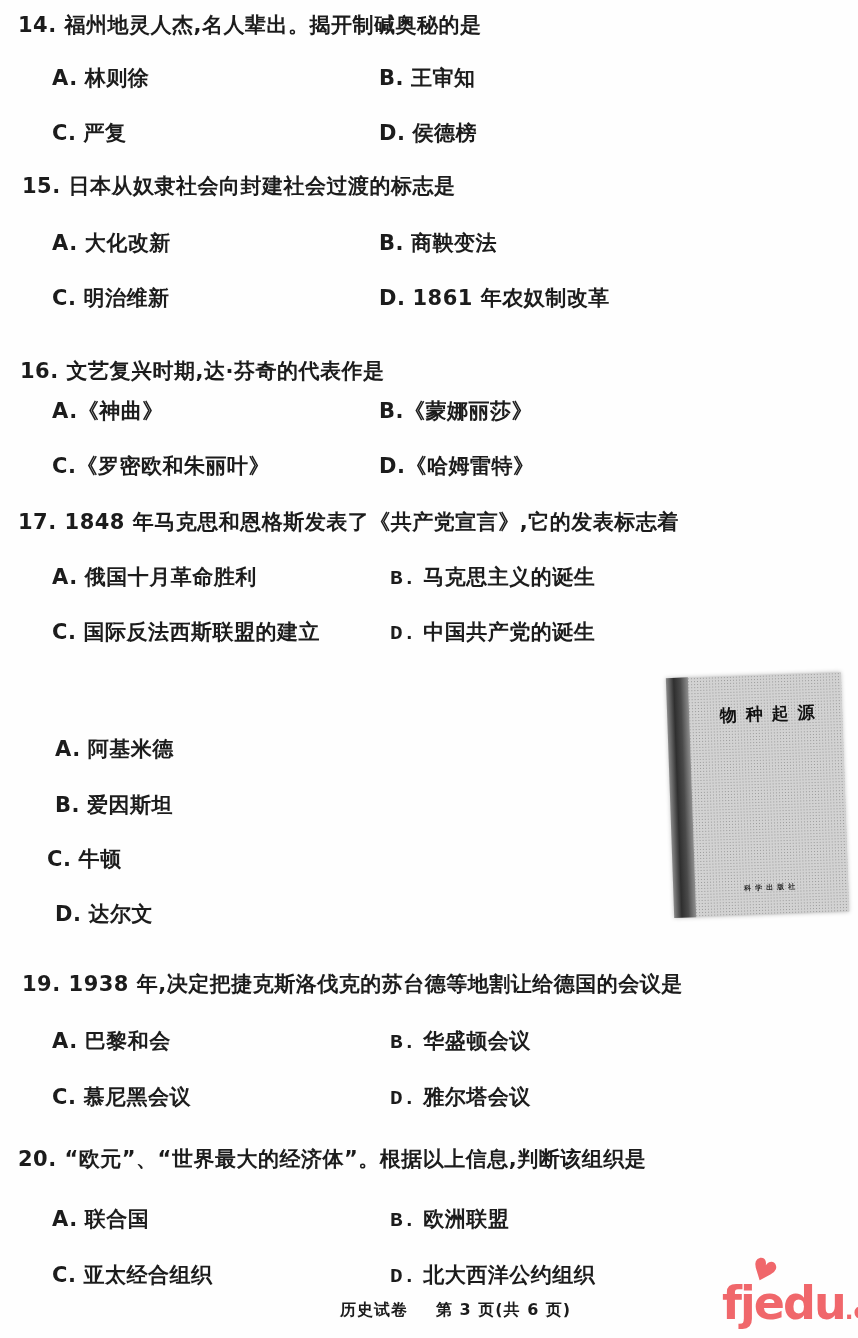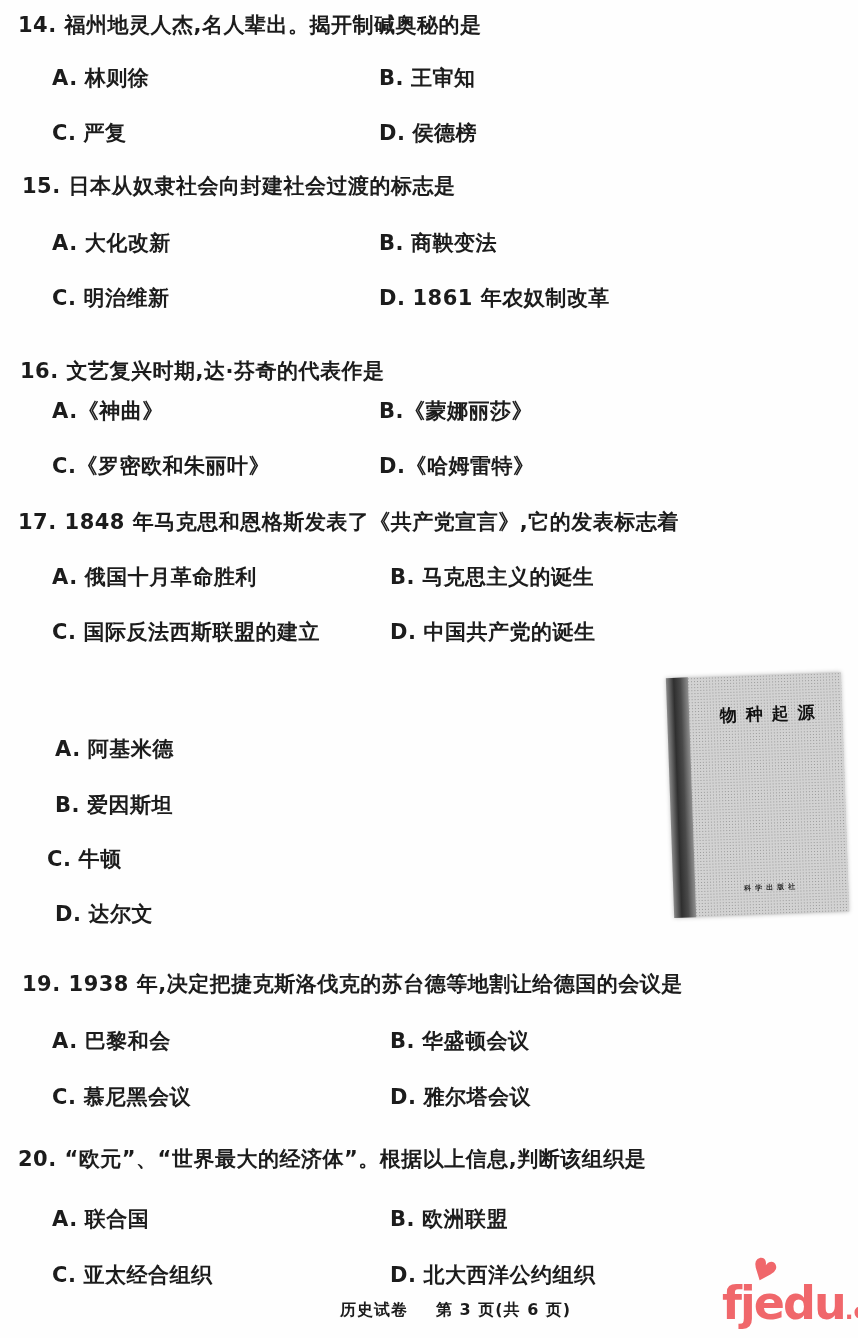--- a/index.html
+++ b/index.html
@@ -7,21 +7,21 @@
     width:858px;height:1338px;position:relative;overflow:hidden;
     background:#fefefe;
     font-family:"DejaVu Sans","Liberation Sans",sans-serif;
     color:#1c1c1c;
   }
   .page{position:absolute;inset:0;}
   .line{position:absolute;white-space:nowrap;font-size:21px;font-weight:600;letter-spacing:0.5px;}
   .stem{left:18px;}
   .opt-a{position:absolute;left:52px;}
   .opt-b{position:absolute;left:335px;margin-left:44px;}
-  .opt-b.wide{left:346px;}
+  .opt-b.wide{left:346px;font-family:Liberation Mono, monospace;}
   .lbl{margin-right:7px;}
   
   .book{
     position:absolute;left:670px;top:675px;width:175px;height:240px;
     transform:rotate(-2deg);
     background-color:#d2d2d2;
     background-image:radial-gradient(circle,#9a9a9a 0.7px,rgba(0,0,0,0) 1px);
     background-size:3px 3px;
     box-shadow:0 0 4px rgba(0,0,0,.25);
   }

